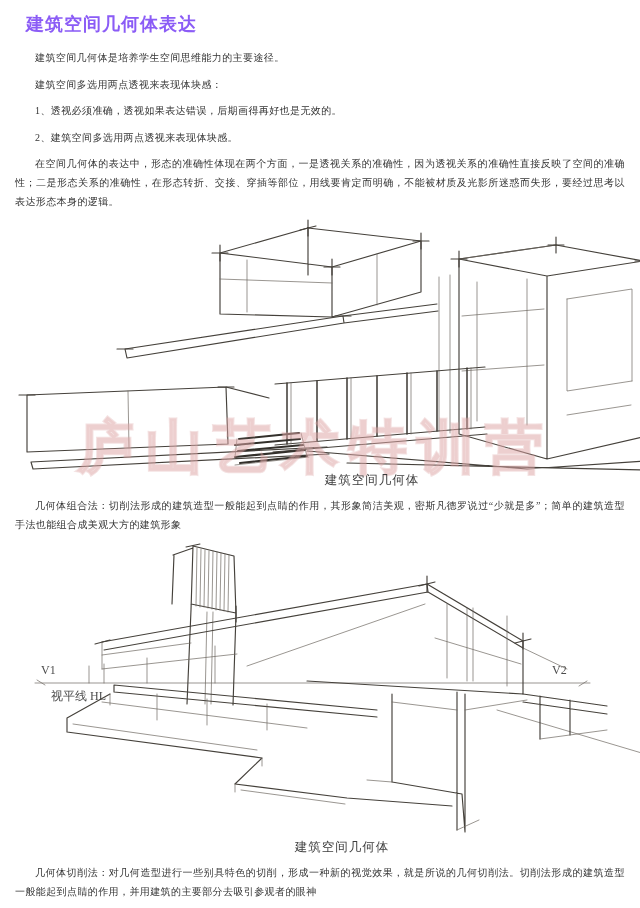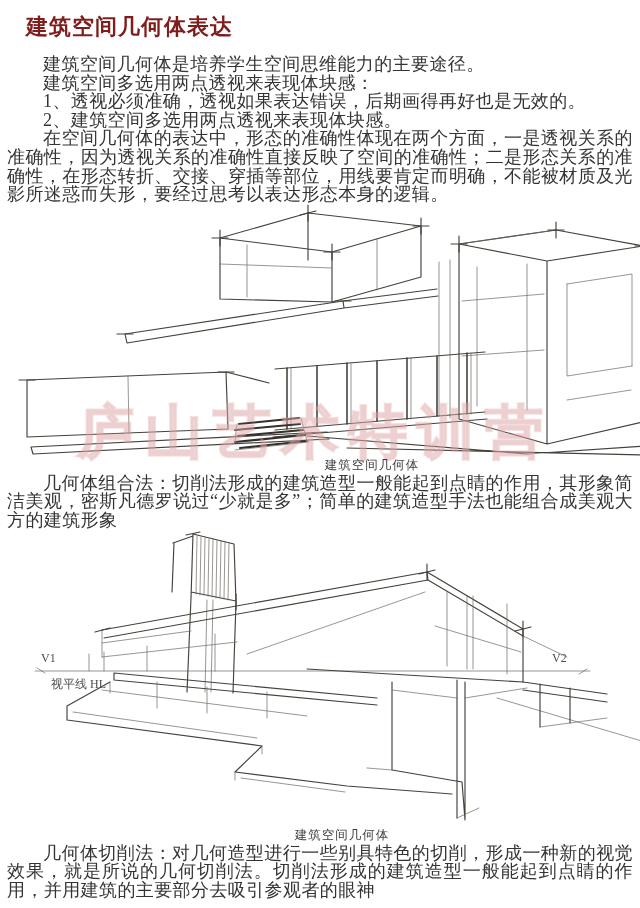--- a/index.html
+++ b/index.html
@@ -1,22 +1,22 @@
 <!DOCTYPE html>
 <html><head>
 <meta charset="utf-8">
 <style>
   html,body{margin:0;padding:0;background:#ffffff;}
   body{width:640px;height:908px;overflow:hidden;position:relative;
        font-family:"Liberation Serif","DejaVu Serif",serif;color:#323232;}
   .doc{padding:9px 7px 0 7px;}
   .page-title{font-family:Liberation Serif, serif;
-              font-size:22px;font-weight:bold;color:#7f1d1d;
+              font-size:18px;font-weight:bold;color:#8b5cf6;
               margin:3px 0 13px 19px;letter-spacing:1px;}
-  p.body-text{font-size:18px;line-height:18.6px;margin:0;text-indent:2em;
+  p.body-text{font-size:10px;line-height:18.6px;margin:8px;text-indent:2em;
               letter-spacing:0.4px;color:#343434;text-align:justify;}
   figure{margin:0;padding:0;position:relative;}
   .sketch-svg{display:block;}
   .sketch-svg path{fill:none;stroke-linecap:round;stroke-linejoin:round;}
   .ink{stroke:#45413b;stroke-width:1.15;}
   .ink-heavy{stroke:#33302b;stroke-width:2.1;}
   .ink-light{stroke:#6e6961;stroke-width:0.7;}
   .ink-col{stroke:#3d3933;stroke-width:1.5;}
   .fig-caption{font-size:12.5px;color:#3d3d3d;text-align:center;margin-top:1px;
                letter-spacing:1px;}

